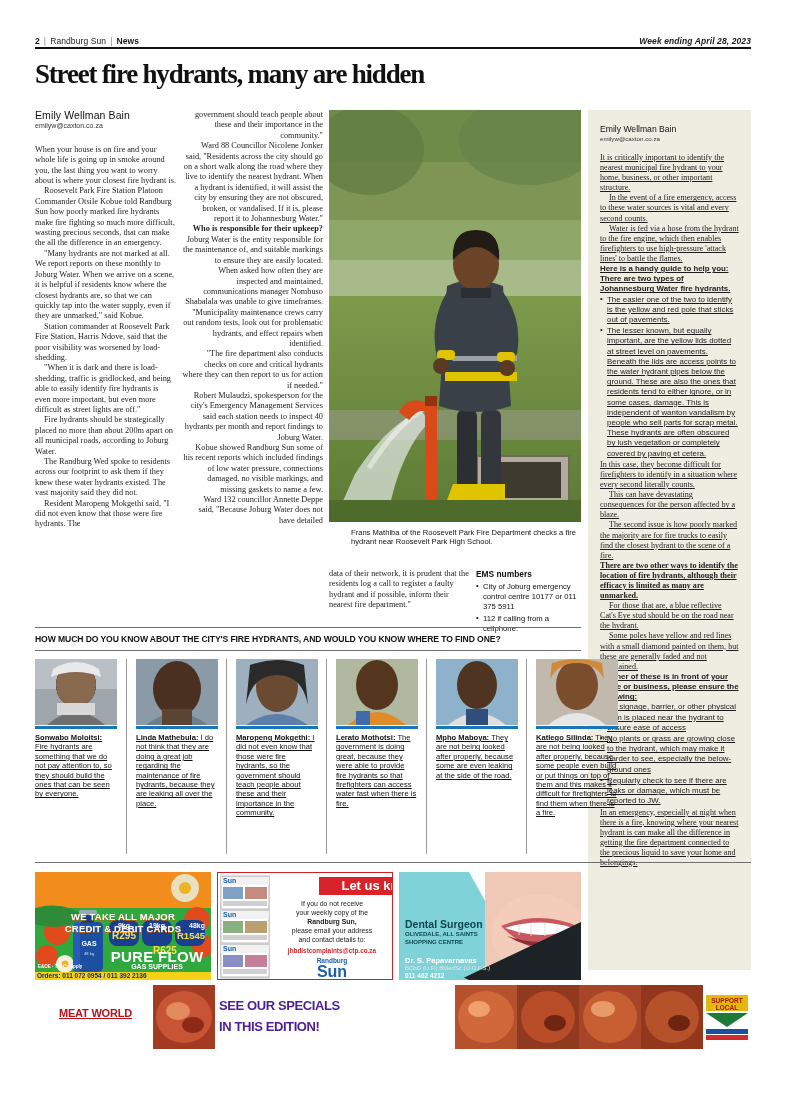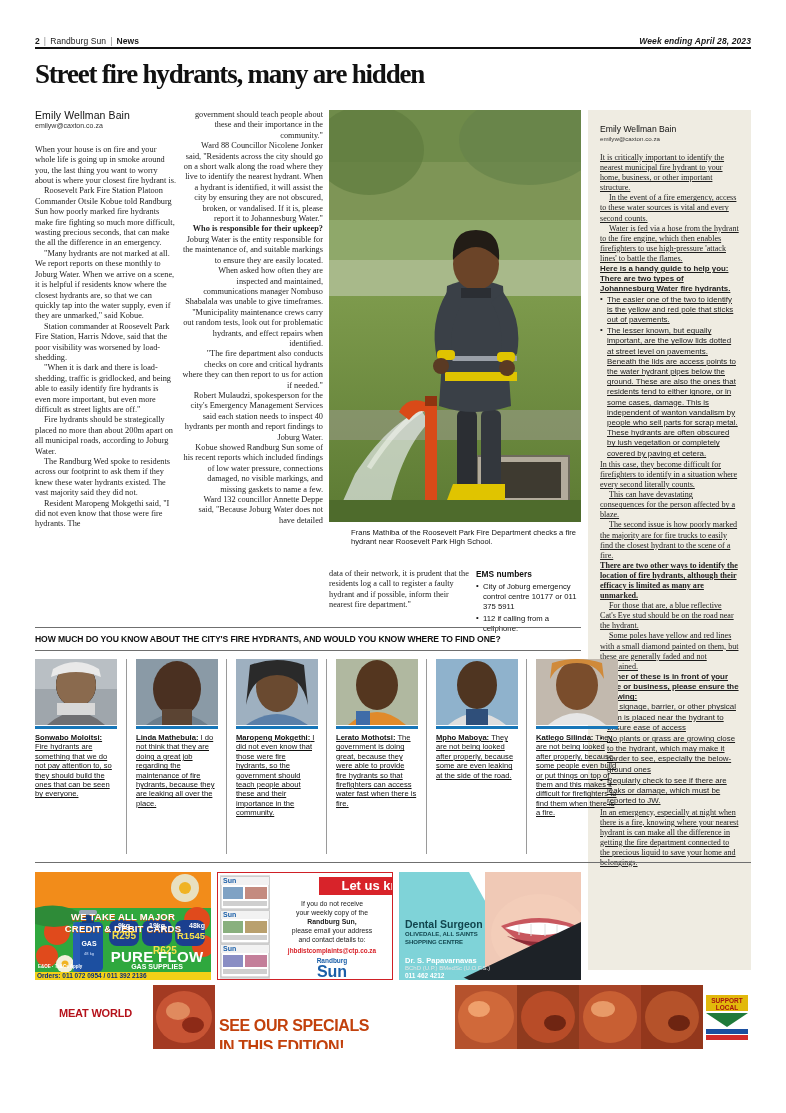--- a/index.html
+++ b/index.html
@@ -552,22 +552,22 @@
       <rect x="606" y="0" width="62" height="64" fill="#93371c"></rect>
       <ellipse cx="637" cy="32" rx="27" ry="26" fill="#b5522a"></ellipse>
       <ellipse cx="644" cy="38" rx="11" ry="8" fill="#6d2411"></ellipse>
 
       <rect x="668" y="0" width="48" height="64" fill="#ffffff"></rect>
       <rect x="671" y="10" width="42" height="16" fill="#e2b90c"></rect>
       <path d="M671 28 h42 l-21 14 Z" fill="#1f7a3a"></path>
       <rect x="671" y="44" width="42" height="5" fill="#1b4fa0"></rect>
       <rect x="671" y="50" width="42" height="5" fill="#d12b2b"></rect>
     </svg>
-    <div style="position:absolute;left:8px;top:22px;width:105px;text-align:center;font-family:'Liberation Sans',sans-serif;font-weight:bold;font-size:11px;color:#b5121b;letter-spacing:-.2px;">MEAT WORLD</div>
-    <div style="position:absolute;left:184px;top:10px;width:232px;font-family:'Liberation Sans',sans-serif;font-weight:bold;font-size:16px;line-height:21px;color:#c2410c;letter-spacing:-.4px;margin-top:20px;">
+    <div style="position:absolute;left:8px;top:22px;width:105px;text-align:center;font-family:'Liberation Sans',sans-serif;font-weight:bold;font-size:11px;color:#b5121b;letter-spacing:-.2px;text-decoration:underline;">MEAT WORLD</div>
+    <div style="position:absolute;left:184px;top:10px;width:232px;font-family:'Liberation Sans',sans-serif;font-weight:bold;font-size:13px;line-height:21px;color:#4c1d95;letter-spacing:-.4px;">
       <div>SEE OUR SPECIALS</div>
       <div>IN THIS EDITION!</div>
     </div>
     <div style="position:absolute;left:671px;top:12px;width:42px;text-align:center;font-family:'Liberation Sans',sans-serif;font-weight:bold;font-size:6.5px;color:#a8140f;line-height:7px;">SUPPORT</div>
     <div style="position:absolute;left:671px;top:19px;width:42px;text-align:center;font-family:'Liberation Sans',sans-serif;font-weight:bold;font-size:6.5px;color:#a8140f;line-height:7px;">LOCAL</div>
   </div>
 
 </div>
 
 </body></html>

